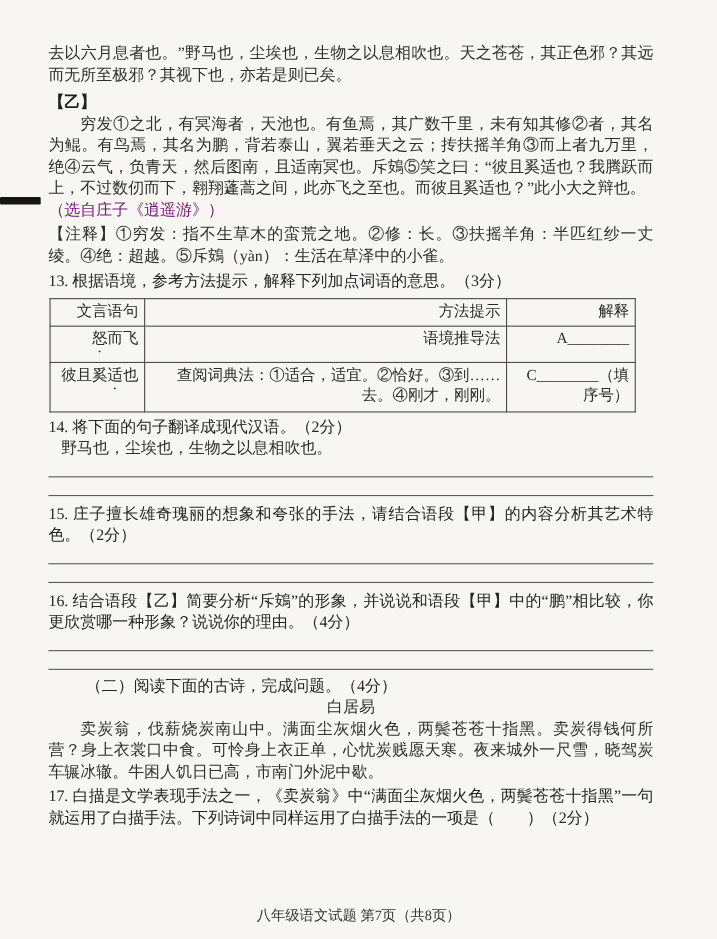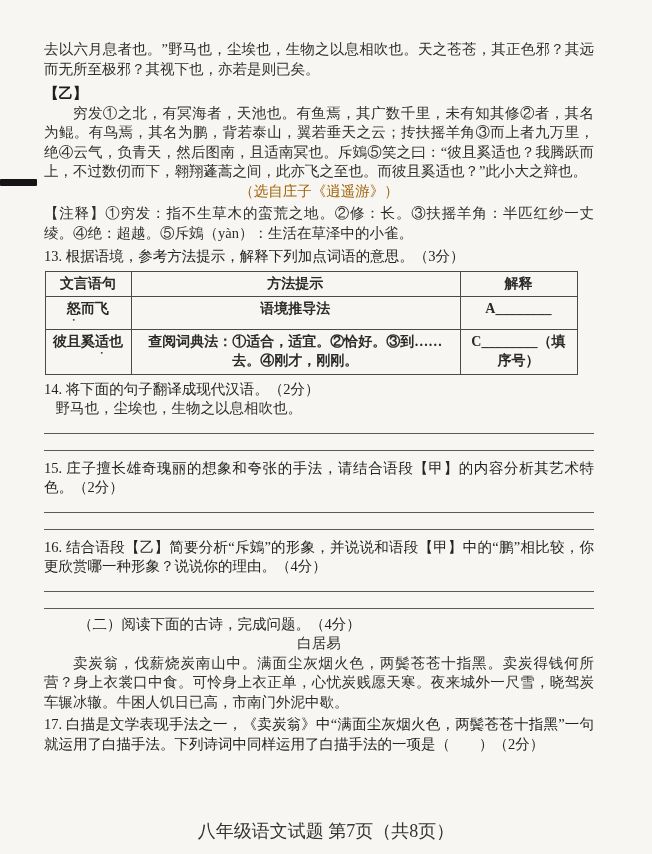--- a/index.html
+++ b/index.html
@@ -17,21 +17,21 @@
     box-sizing:border-box;
     padding:40px 58px 0 44px;
     font-size:14.5px;
     line-height:19.5px;
   }
   p{margin:0;}
   .just{text-align:justify;text-justify:inter-ideograph;}
   .indent2{text-indent:2em;}
   .indent1{text-indent:0.8em;}
   .bold{font-weight:bold;color:#1f1f1f;}
-  .src{text-align:center;color:#a16207;}
+  .src{text-align:left;color:#701a75;}
   .stem{color:#242424;}
   .mt2{margin-top:2px;}.mt3{margin-top:3px;}.mt4{margin-top:4px;}
   .mt5{margin-top:5px;}.mt6{margin-top:6px;margin-left:34px;}.mt8{margin-top:8px;}
   .emdot{
     -webkit-text-emphasis:filled dot #333;
     -webkit-text-emphasis-position:under right;
     text-emphasis:filled dot #333;
     text-emphasis-position:under right;
   }
   table.q13{
@@ -39,22 +39,22 @@
     width:533px;
     margin:4px 0 2px 1px;
     font-size:14px;
     line-height:19px;
     color:#2a2a2a;
   }
   table.q13 td{
     border:1.2px solid #4a4a4a;
     padding:2px 5px 2px 4px;
     vertical-align:top;
-    text-align:center;
-    font-weight:bold;
+    text-align:right;
+    font-weight:normal;
   }
   .c1{width:80px;}
   .c2{width:338px;}
   .c3{width:110px;}
   tr.hr td{height:20px;}
   tr.r1 td{height:28px;}
   tr.r2 td{height:44px;}
   tr.r3 td{height:40px;}
   .ansline{
     height:0;
@@ -62,21 +62,21 @@
     width:100%;
   }
   .gA{margin-top:14px;}
   .gB{margin-top:16px;}
   .center{text-align:center;}
   .poemtitle{color:#222;}
   .footer{
     position:absolute;
     left:0;bottom:13px;width:652px;
     text-align:center;
-    font-size:18px;
+    font-size:13px;
     color:#333;
   }
   .side-dash{
     position:absolute;
     left:0;top:179px;
     width:37px;height:7px;
     background:#151515;
     border-radius:1px;
   }
   .ink-dot{

